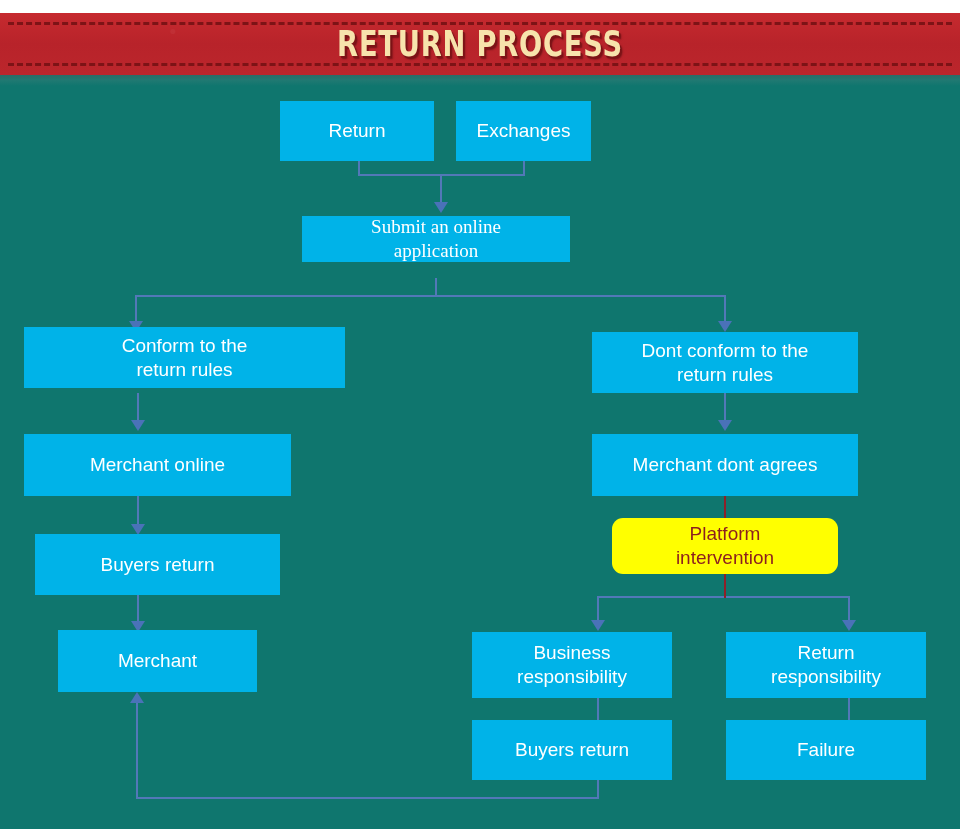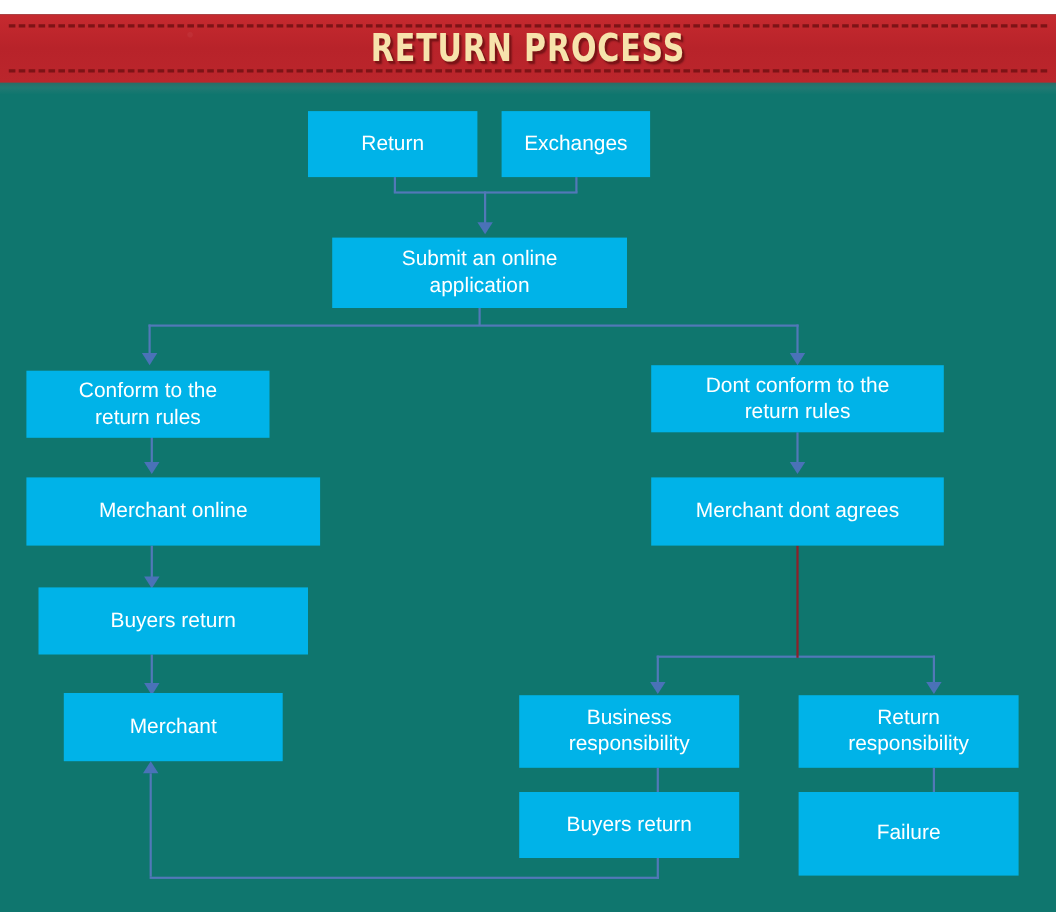--- a/index.html
+++ b/index.html
@@ -138,35 +138,35 @@
 
   <div class="ln v" style="left:358px; top:148px; height:14px;"></div>
 
   <div class="ln v" style="left:523px; top:148px; height:14px;"></div>
 
   <div class="ln h" style="left:358px; top:161px; width:167px;"></div>
 
   <div class="ln v" style="left:440px; top:161px; height:30px;"></div>
   <div class="arrow-down" style="left:434px; top:189px;"></div>
 
-  <div class="node" style="left:302px; top:203px; width:268px; height:64px;">
+  <div class="node" style="left:302px; top:203px; width:268px; height:46px;font-family:Liberation Serif, serif;">
     <span>
       <span>Submit an online</span><br>
       <span>application</span>
     </span>
   </div>
 
   <div class="ln v" style="left:435px; top:265px; height:18px;"></div>
   <div class="ln h" style="left:135px; top:282px; width:591px;"></div>
   <div class="ln v" style="left:135px; top:282px; height:30px;"></div>
   <div class="ln v" style="left:724px; top:282px; height:30px;"></div>
   <div class="arrow-down" style="left:129px; top:308px;"></div>
   <div class="arrow-down" style="left:718px; top:308px;"></div>
 
-  <div class="node" style="left:24px; top:324px; width:221px; height:61px;">
+  <div class="node" style="left:24px; top:314px; width:321px; height:61px;">
     <span>
       <span>Conform to the</span><br>
       <span>return rules</span>
     </span>
   </div>
 
   <div class="ln v" style="left:137px; top:380px; height:31px;"></div>
   <div class="arrow-down" style="left:131px; top:407px;"></div>
 
   <div class="node" style="left:24px; top:421px; width:267px; height:62px;">
@@ -196,20 +196,26 @@
 
   <div class="ln v" style="left:724px; top:380px; height:31px;"></div>
   <div class="arrow-down" style="left:718px; top:407px;"></div>
 
   <div class="node" style="left:592px; top:421px; width:266px; height:62px;text-align:center;">
     <span>Merchant dont agrees</span>
   </div>
 
   <div class="ln v red" style="left:724px; top:483px; height:102px;"></div>
 
+  <div class="node highlight" style="left:612px; top:505px; width:226px; height:56px;">
+    <span>
+      <span>Platform</span><br>
+      <span>intervention</span>
+    </span>
+  </div>
 
   <div class="ln h" style="left:597px; top:583px; width:253px;"></div>
   <div class="ln v" style="left:597px; top:583px; height:27px;"></div>
   <div class="ln v" style="left:848px; top:583px; height:27px;"></div>
   <div class="arrow-down" style="left:591px; top:607px;"></div>
   <div class="arrow-down" style="left:842px; top:607px;"></div>
 
   <div class="node" style="left:472px; top:619px; width:200px; height:66px;justify-content:center;">
     <span>
       <span>Business</span><br>
@@ -224,21 +230,21 @@
     </span>
   </div>
 
   <div class="ln v" style="left:597px; top:685px; height:24px;"></div>
   <div class="ln v" style="left:848px; top:685px; height:24px;"></div>
 
   <div class="node" style="left:472px; top:707px; width:200px; height:60px;">
     <span>Buyers return</span>
   </div>
 
-  <div class="node" style="left:726px; top:707px; width:200px; height:76px;">
+  <div class="node" style="left:726px; top:707px; width:200px; height:60px;">
     <span>Failure</span>
   </div>
 
   <div class="ln v" style="left:597px; top:767px; height:19px;"></div>
   <div class="ln h" style="left:136px; top:784px; width:463px;"></div>
   <div class="ln v" style="left:136px; top:690px; height:94px;"></div>
   <div class="arrow-up" style="left:130px; top:679px;"></div>
 
 </div>
 

